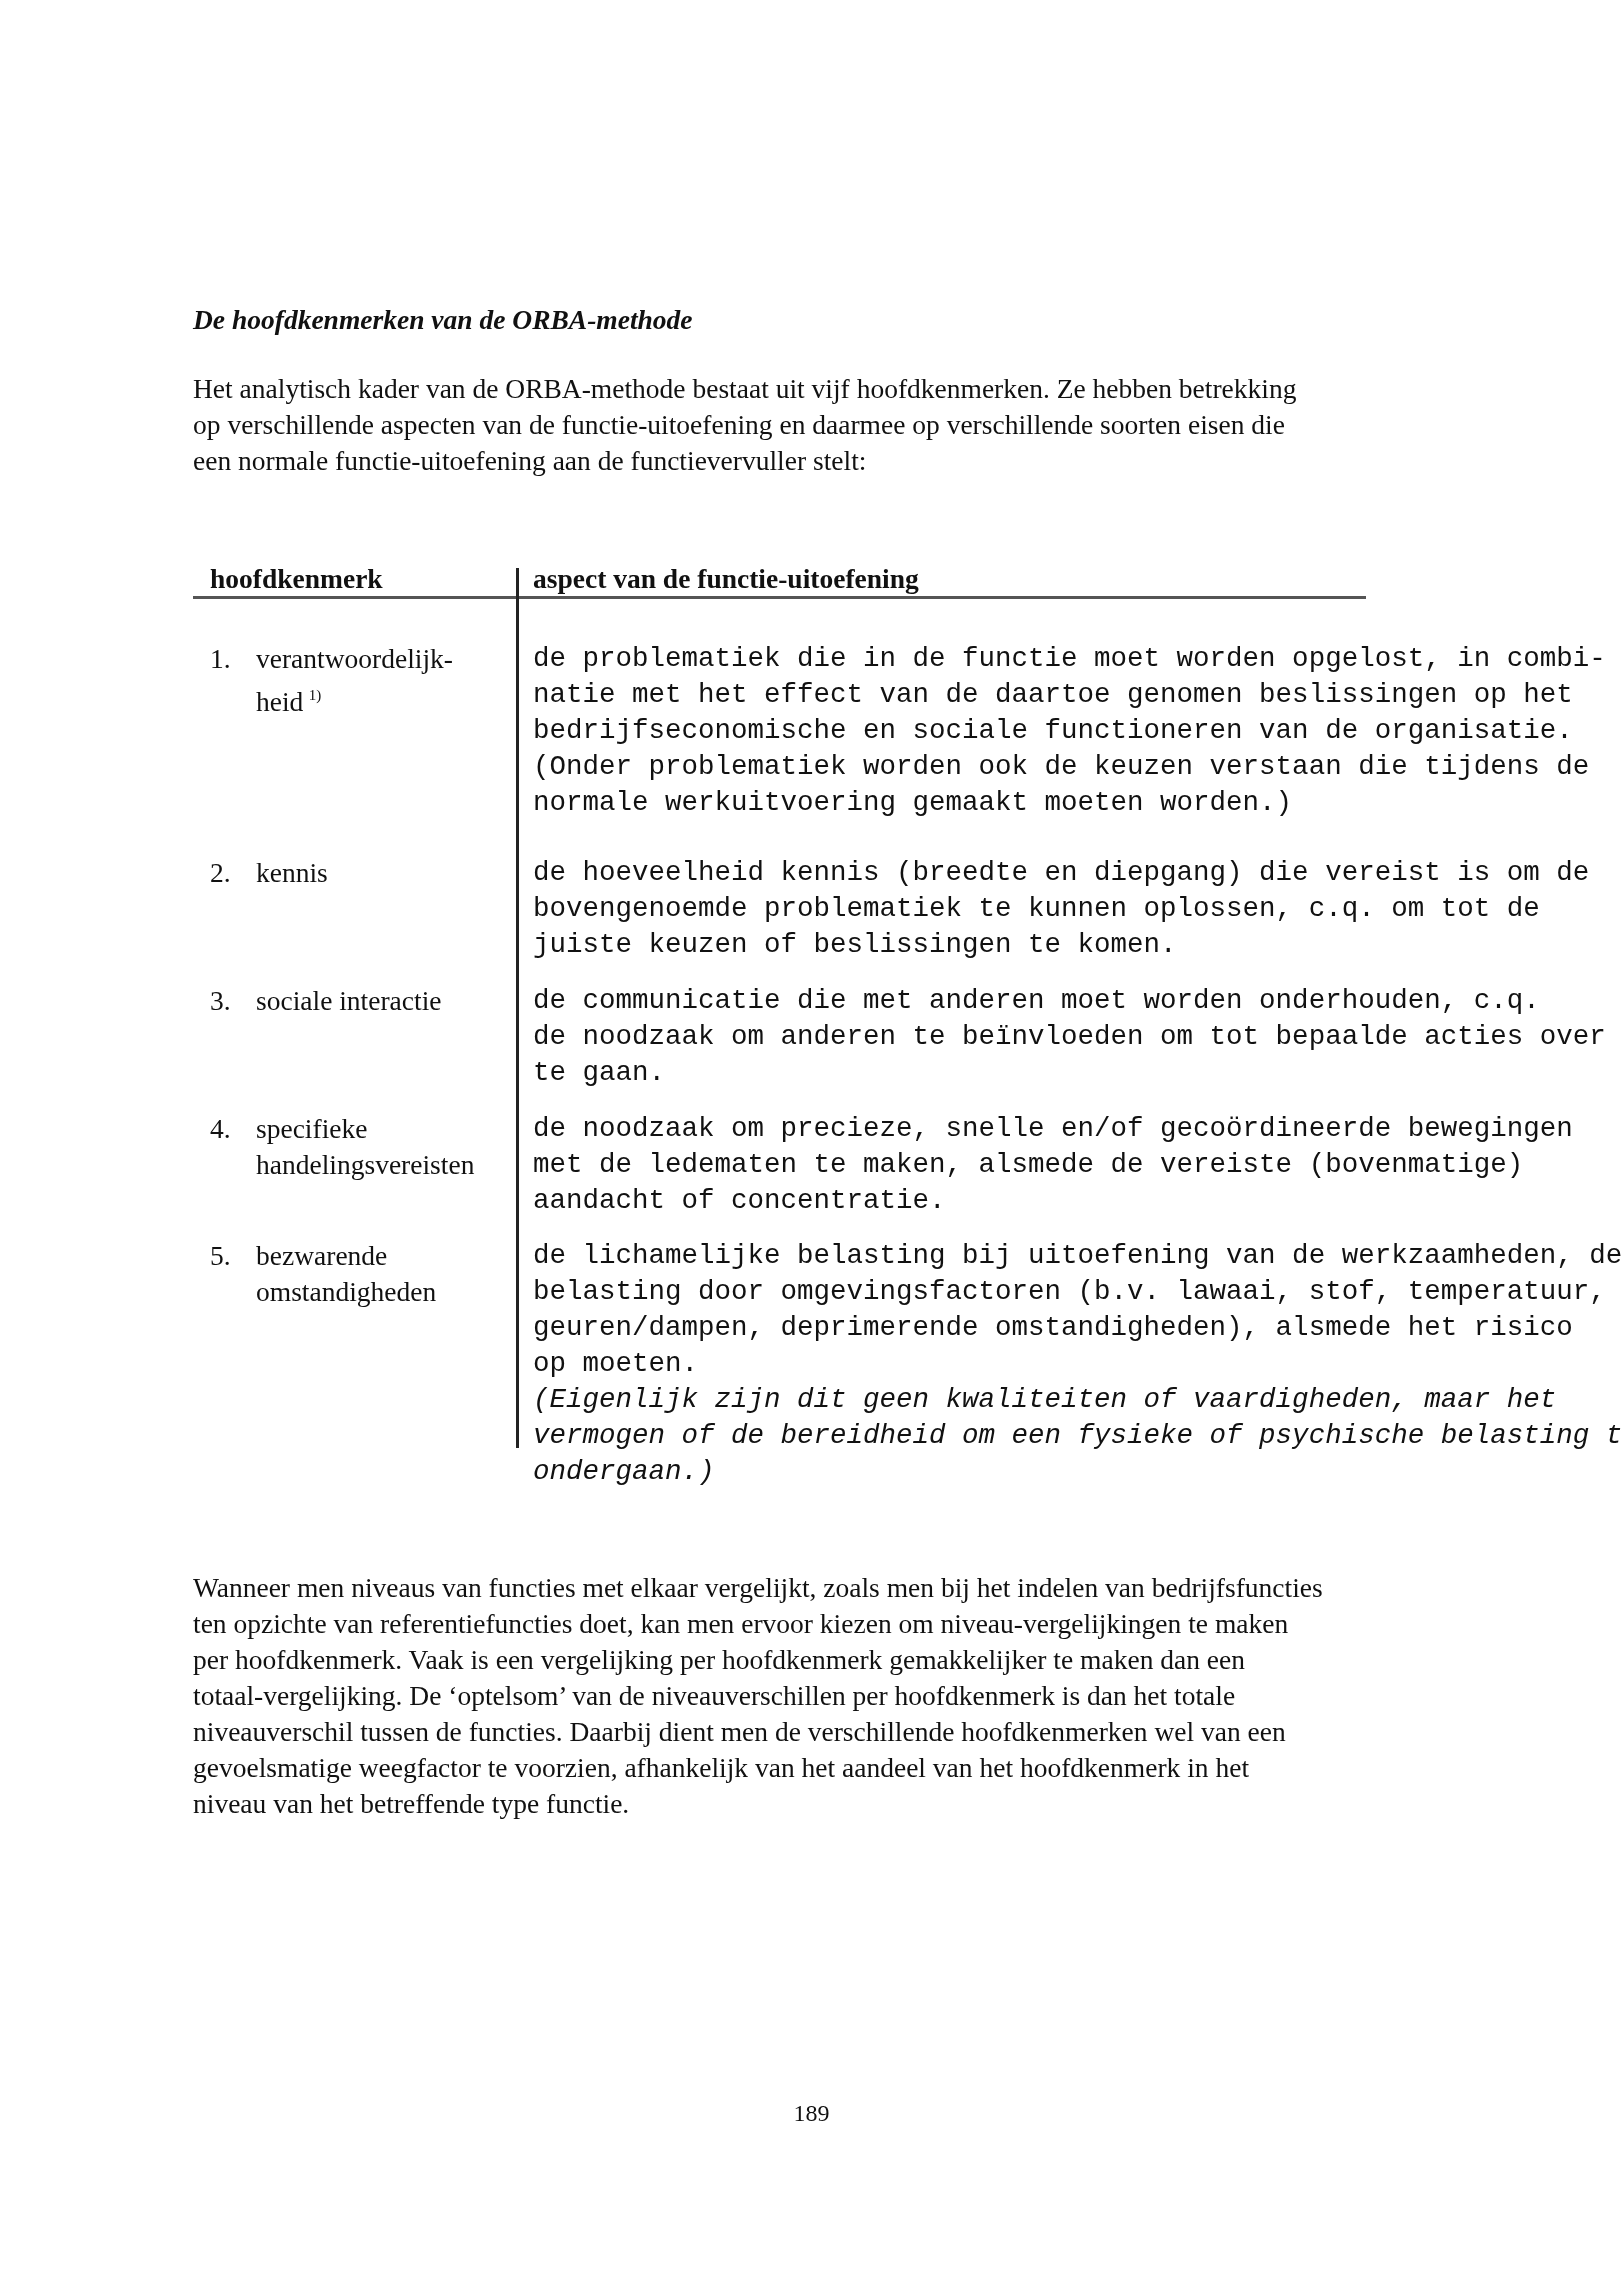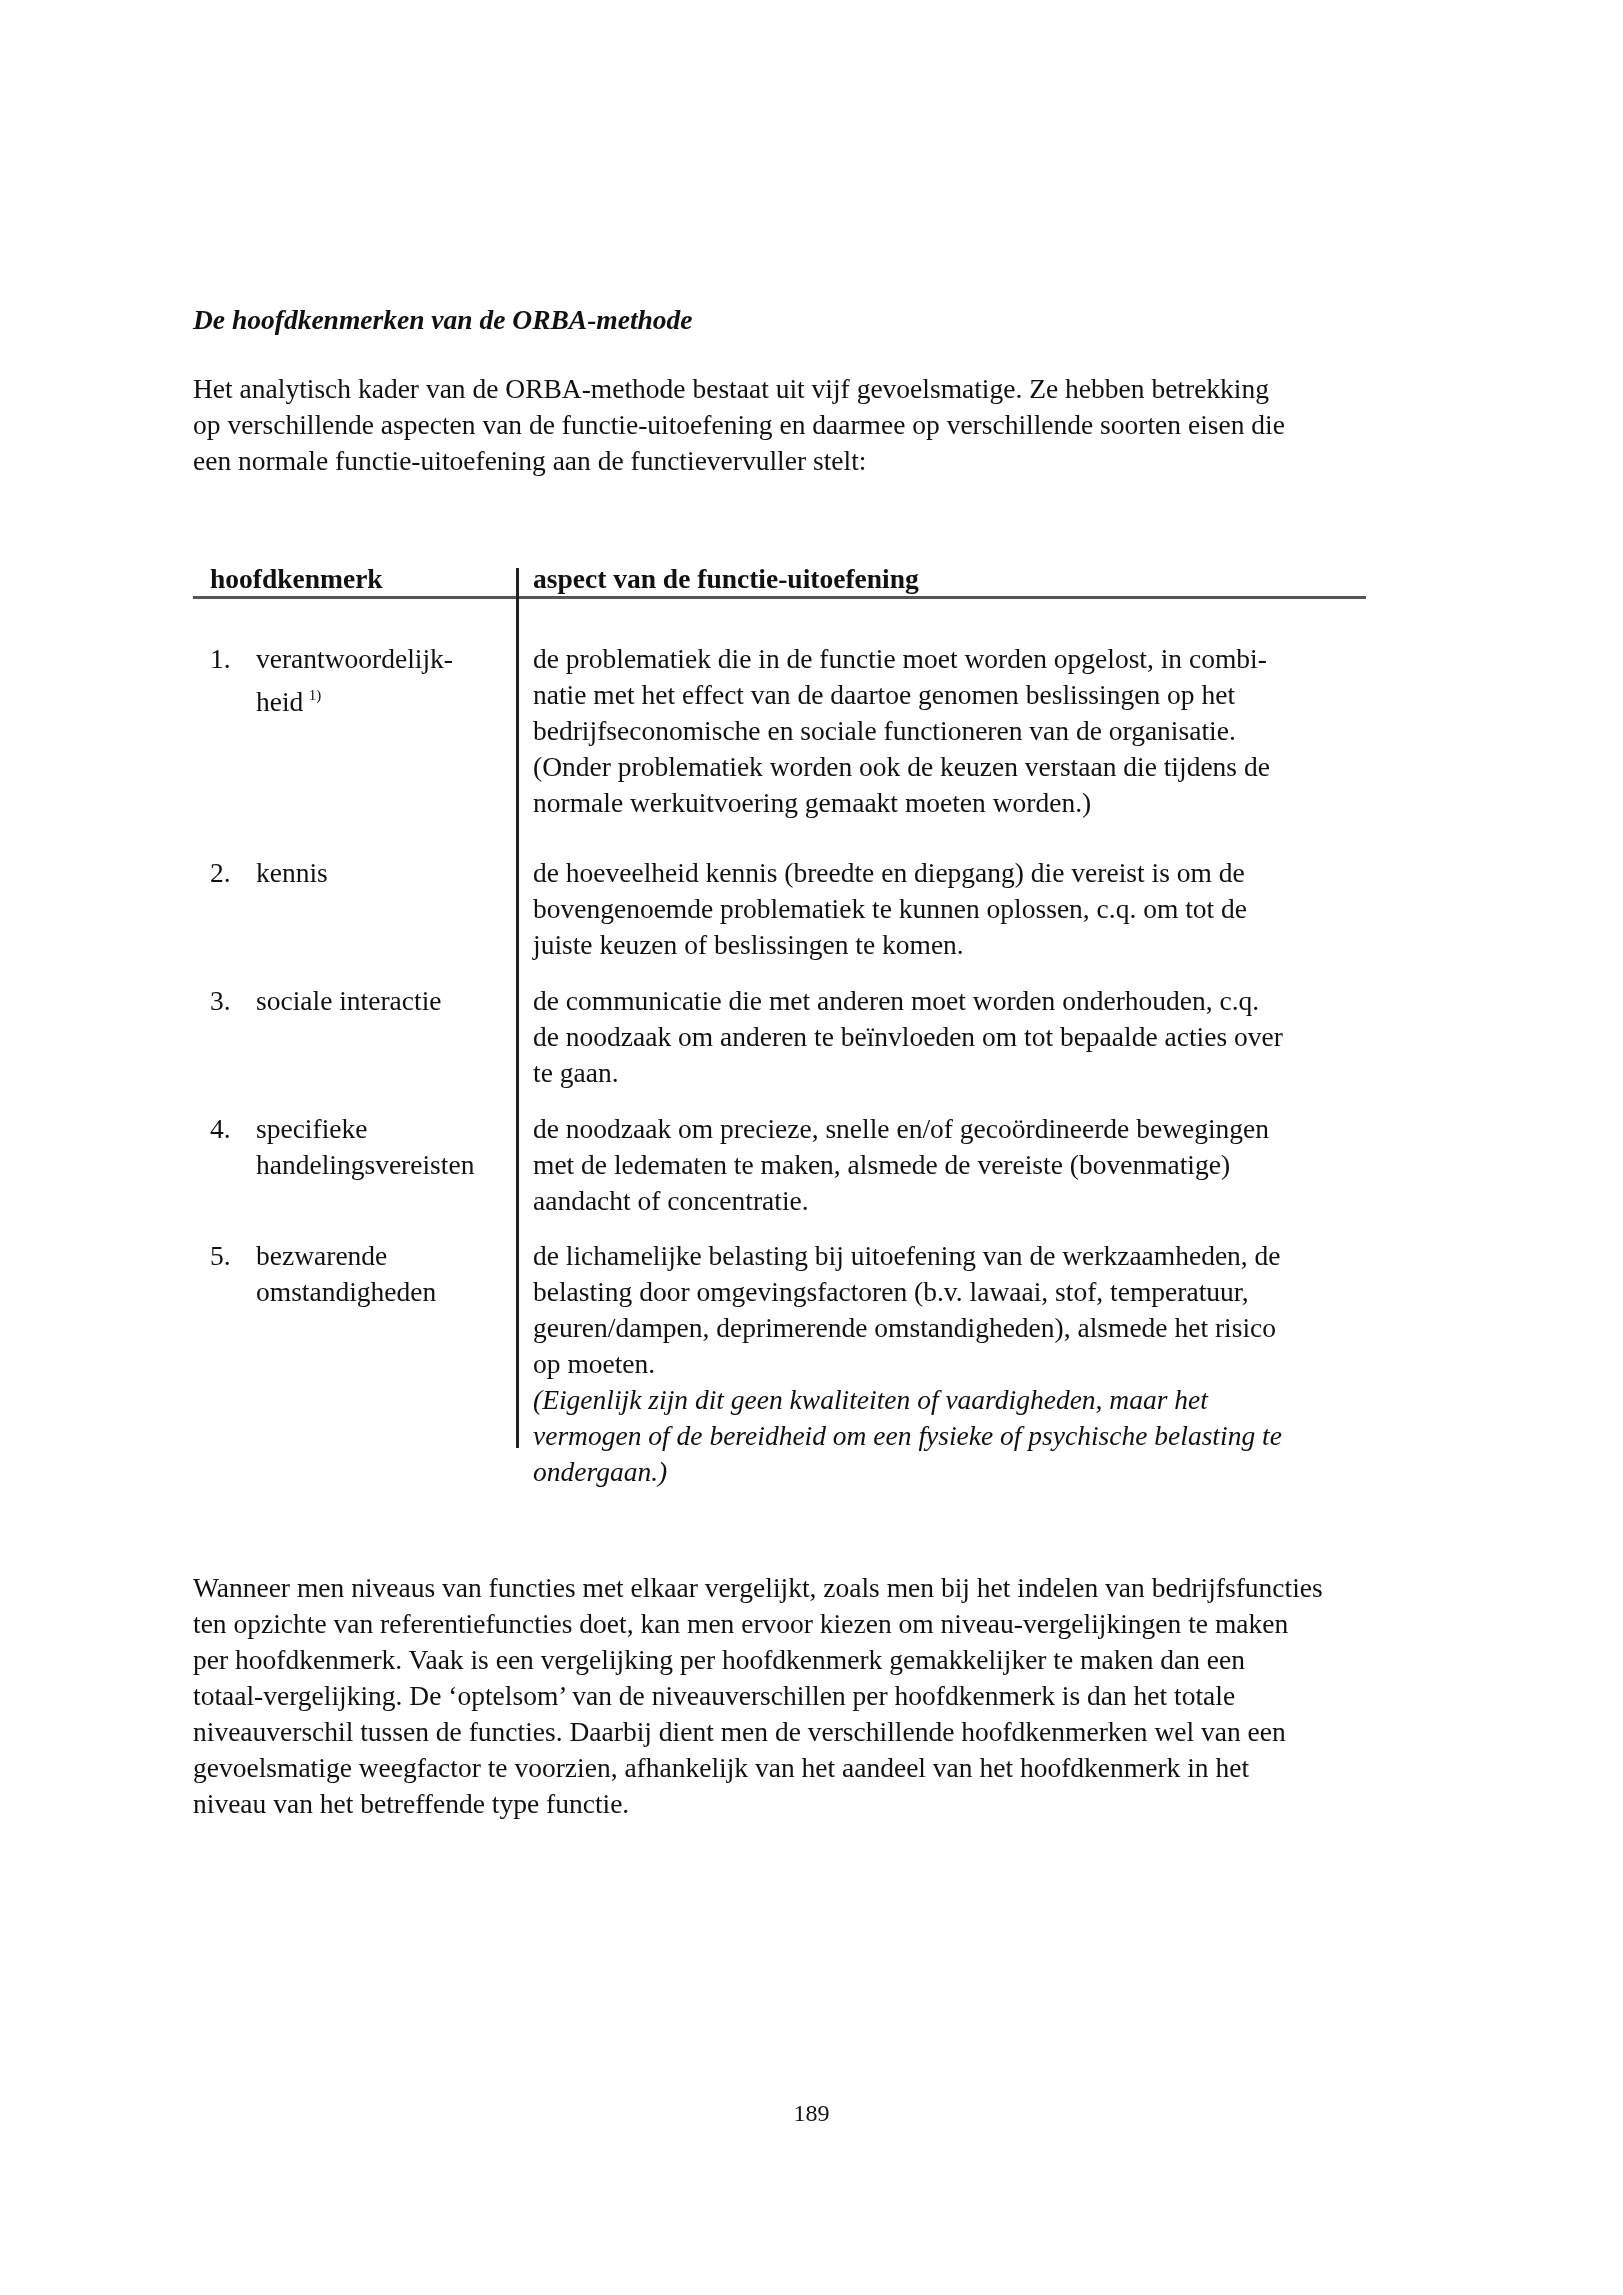--- a/index.html
+++ b/index.html
@@ -108,21 +108,21 @@
       top: 0;
       width: 266px;
     }
     .row .term .line { display: block; white-space: nowrap; margin-left: 10px; }
     .row .desc {
       position: absolute;
       left: 340px;
       top: 0;
       width: 843px;
     }
-    .row .desc .line { display: block; white-space: nowrap; }
+    .row .desc .line { display: block; white-space: nowrap; font-family: Liberation Mono, monospace; }
     .row .desc .italic { font-style: italic; }
     .sup {
       font-size: 15px;
       vertical-align: 10.6px;
       margin-left: 5.3px;
     }
     .page-number {
       position: absolute;
       left: 0;
       width: 1623px;
@@ -133,21 +133,21 @@
     }
   </style>
 </head>
 <body>
 
 <div class="page">
 
   <h2 class="heading">De hoofdkenmerken van de ORBA-methode</h2>
 
   <p class="para intro">
-    <span class="line">Het analytisch kader van de ORBA-methode bestaat uit vijf gevoelsmatige. Ze hebben betrekking</span>
+    <span class="line">Het analytisch kader van de ORBA-methode bestaat uit vijf hoofdkenmerken. Ze hebben betrekking</span>
     <span class="line">op verschillende aspecten van de functie-uitoefening en daarmee op verschillende soorten eisen die</span>
     <span class="line">een normale functie-uitoefening aan de functievervuller stelt:</span>
   </p>
 
   <div class="tbl">
     <div class="tbl-head">
       <span class="h-left">hoofdkenmerk</span>
       <span class="h-right">aspect van de functie-uitoefening</span>
       <div class="rule"></div>
     </div>

